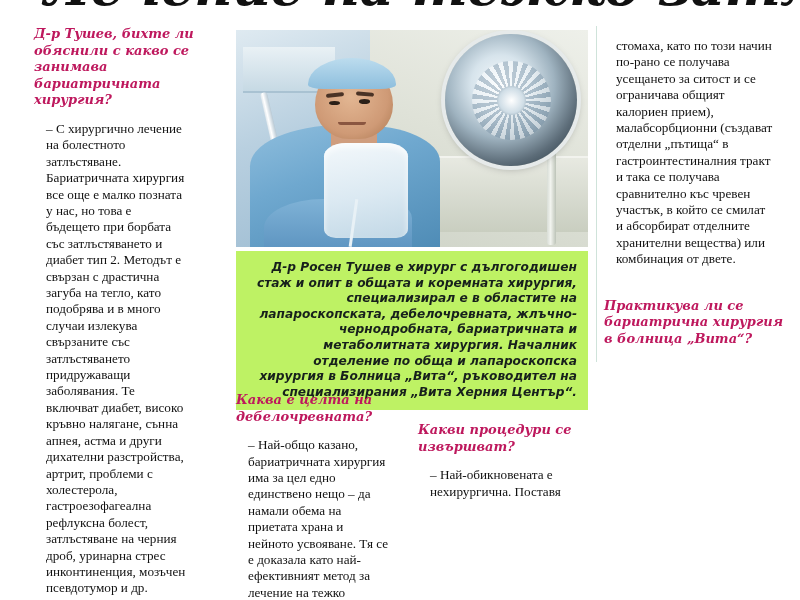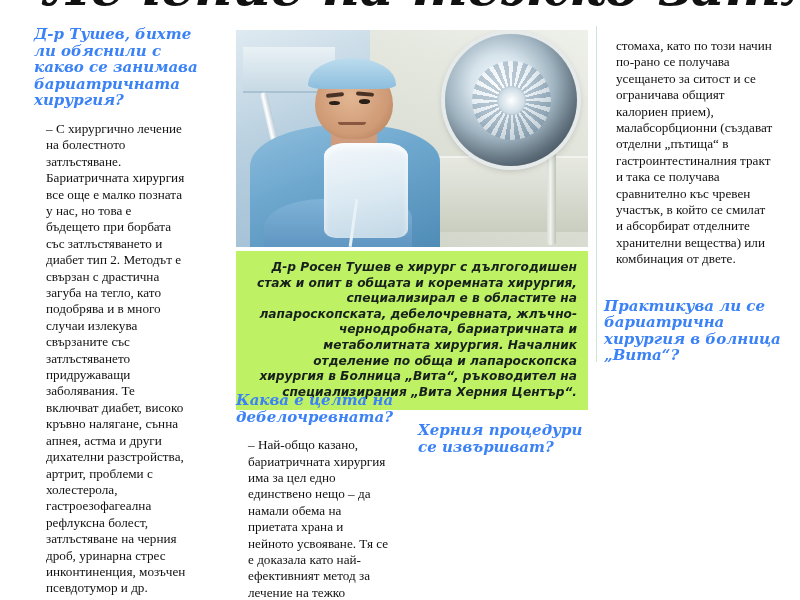--- a/index.html
+++ b/index.html
@@ -66,23 +66,23 @@
   #col-1 { left: 34px;  width: 166px; }
   #col-2 { left: 236px; width: 168px; top: 366px; }
   #col-3 { left: 418px; width: 170px; top: 366px; }
   #col-4 { left: 604px; width: 182px; }
 
   
   .qhead {
     font-family: "DejaVu Serif", "Liberation Serif", serif;
     font-style: italic;
     font-weight: 700;
-    font-size: 15px;
+    font-size: 13px;
     line-height: 16.6px;
-    color: #3b82f6;
+    color: #be185d;
     margin: 0 0 1px 0;
   }
   .qhead.spaced { margin-top: 30px; }
 
   
   .photo-block {
     position: absolute;
     left: 236px;
     top: 4px;
     width: 352px;
@@ -262,21 +262,22 @@
     </div>
     <div class="caption">Д-р Росен Тушев е хирург с дългогодишен стаж и опит в общата и коремната хирургия, специализирал е в областите на лапароскопската, дебелочревната, жлъчно-чернодробната, бариатричната и метаболитната хирургия. Началник отделение по обща и лапароскопска хирургия в Болница „Вита“, ръководител на специализирания „Вита Херния Център“.</div>
   </div>
 
   <div class="col" id="col-2">
     <div class="qhead">Каква е целта на дебелочревната?</div>
     <p>– Най-общо казано, бариатричната хирургия има за цел едно единствено нещо – да намали обема на приетата храна и нейното усвояване. Тя се е доказала като най-ефективният метод за лечение на тежко затлъстели пациенти, като намалява смъртността и риска от</p>
   </div>
 
   <div class="col" id="col-3">
-    <div class="qhead spaced">Херния процедури се извършват?</div>
+    <div class="qhead spaced">Какви процедури се извършват?</div>
+    <p>– Най-обикновената е нехирургична. Поставя</p>
   </div>
 
   <div class="col" id="col-4">
     <p>стомаха, като по този начин по-рано се получава усещането за ситост и се ограничава общият калориен прием), малабсорбционни (създават отделни „пътища“ в гастроинтестиналния тракт и така се получава сравнително къс чревен участък, в който се смилат и абсорбират отделните хранителни вещества) или комбинация от двете.</p>
     <div class="qhead spaced">Практикува ли се бариатрична хирургия в болница „Вита“?</div>
   </div>
 
   <div class="rule" style="left:596px; top:0; height:336px;"></div>
 
 </div>

